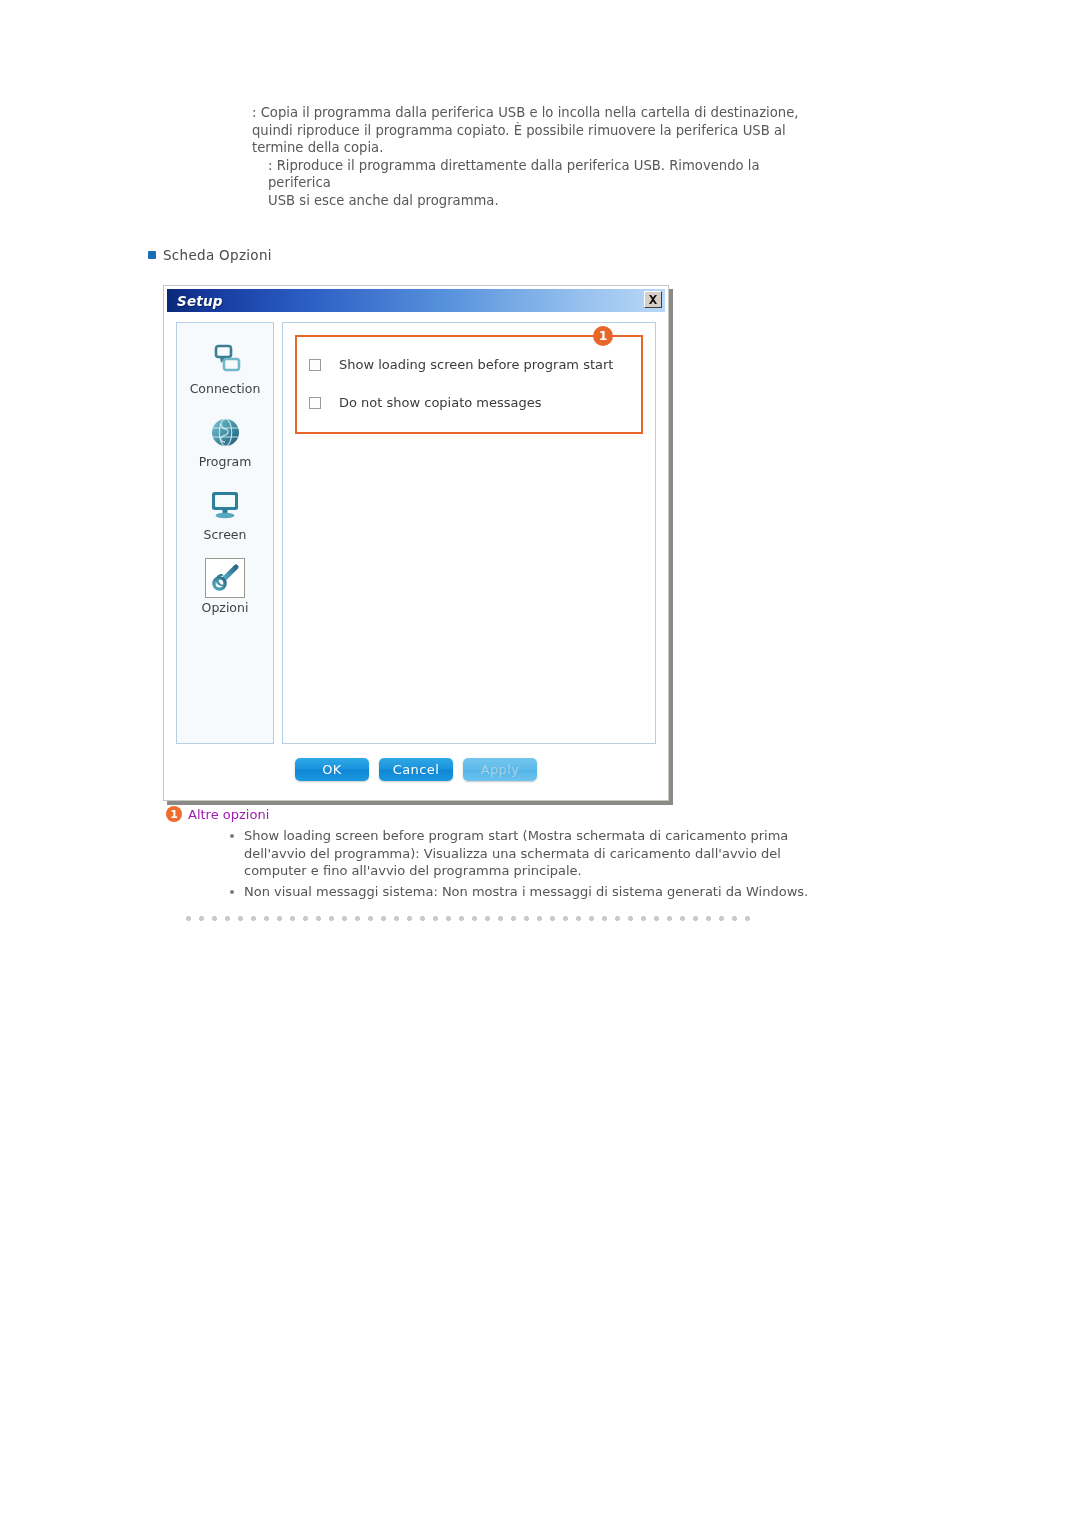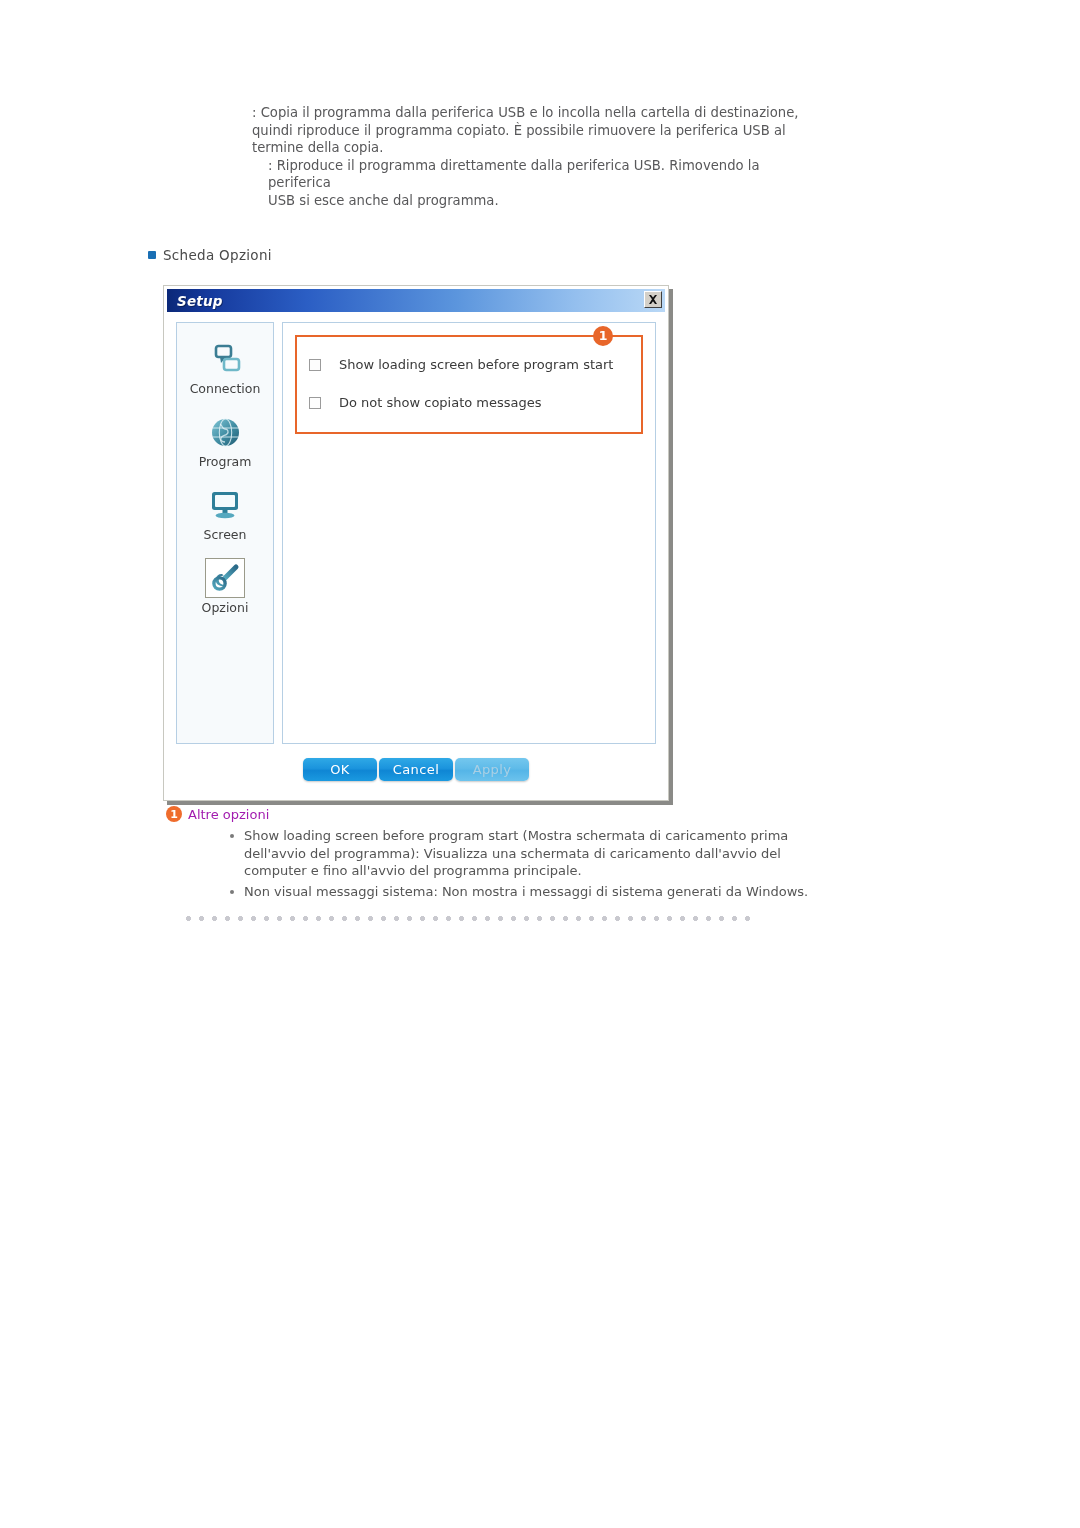--- a/index.html
+++ b/index.html
@@ -225,21 +225,21 @@
     color: #3a3a3a;
     white-space: nowrap;
   }
 
   
   .dialog-footer {
     height: 56px;
     display: flex;
     align-items: center;
     justify-content: center;
-    gap: 2px;
+    gap: 10px;
     padding-bottom: 6px;
     box-sizing: border-box;
   }
   .xbtn {
     width: 74px;
     height: 23px;
     border-radius: 5px;
     border: none;
     font-family: "DejaVu Sans", sans-serif;
     font-size: 13px;

